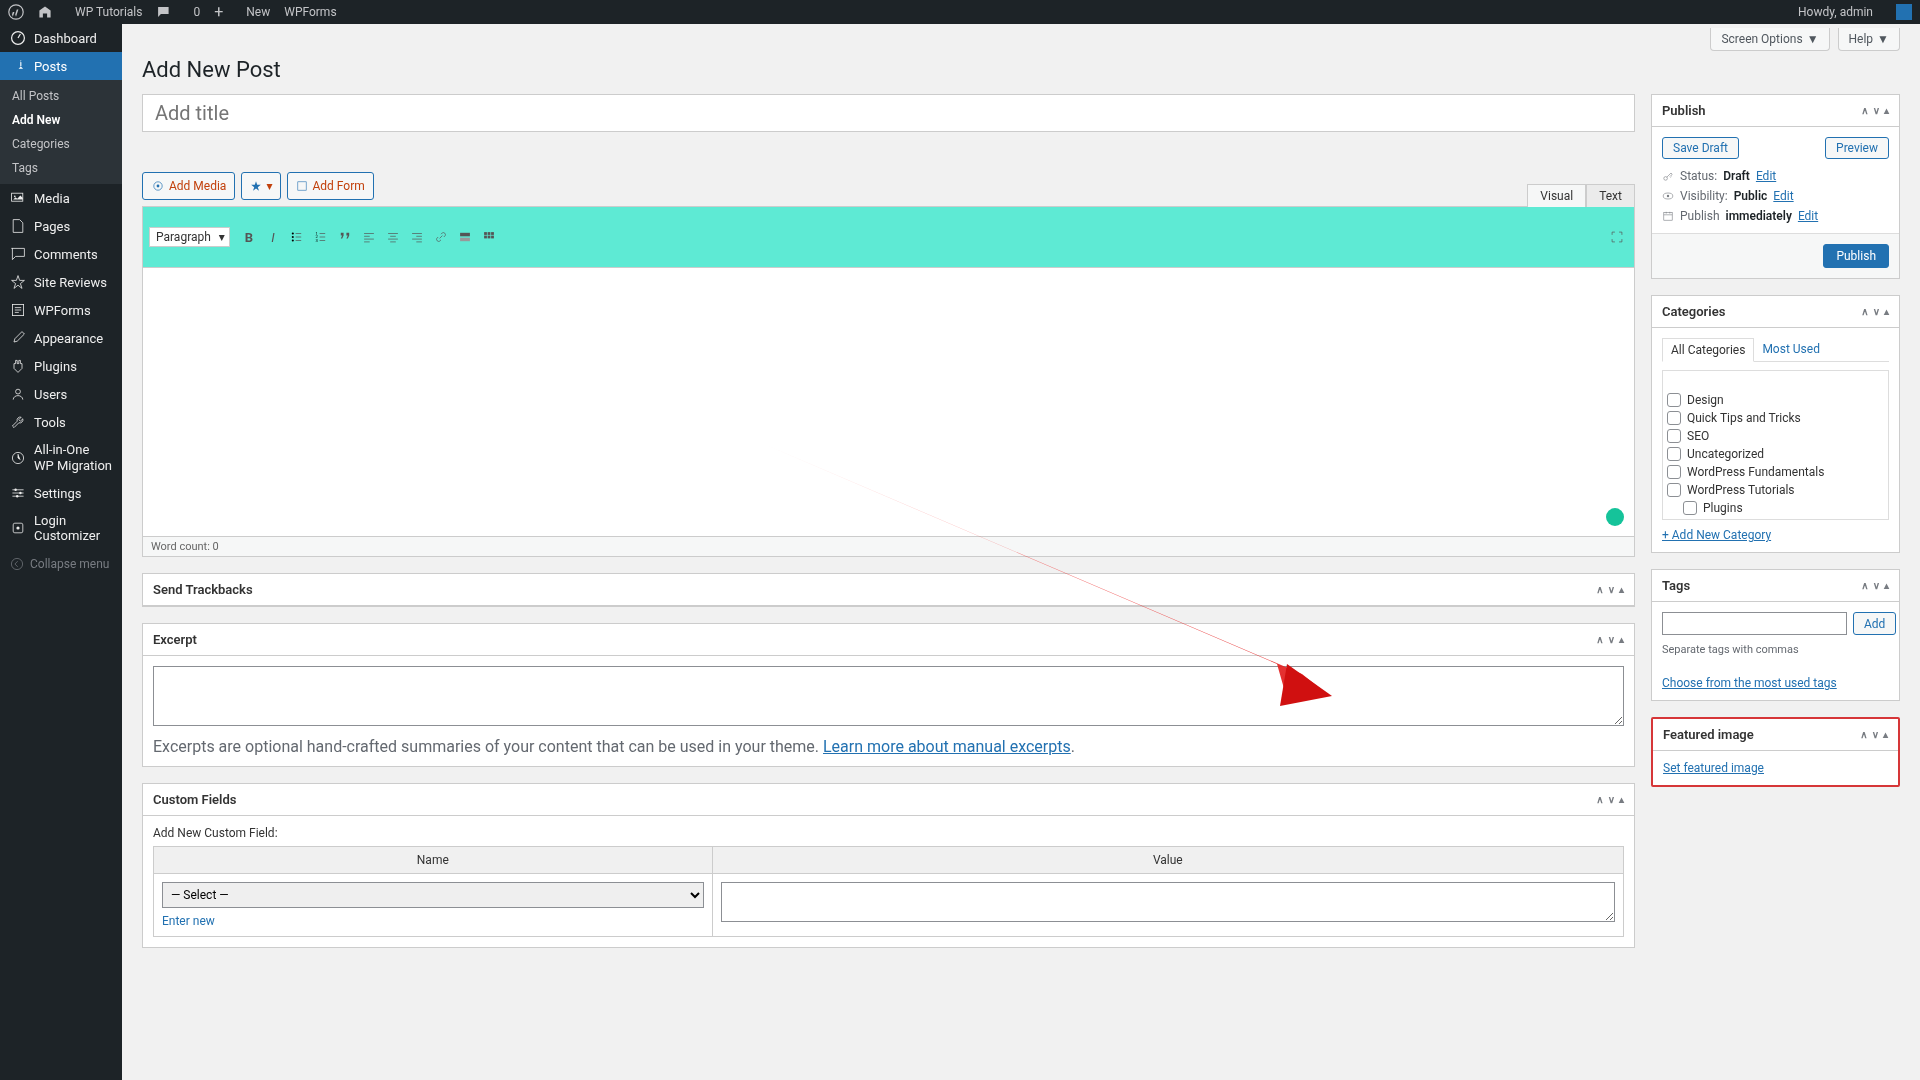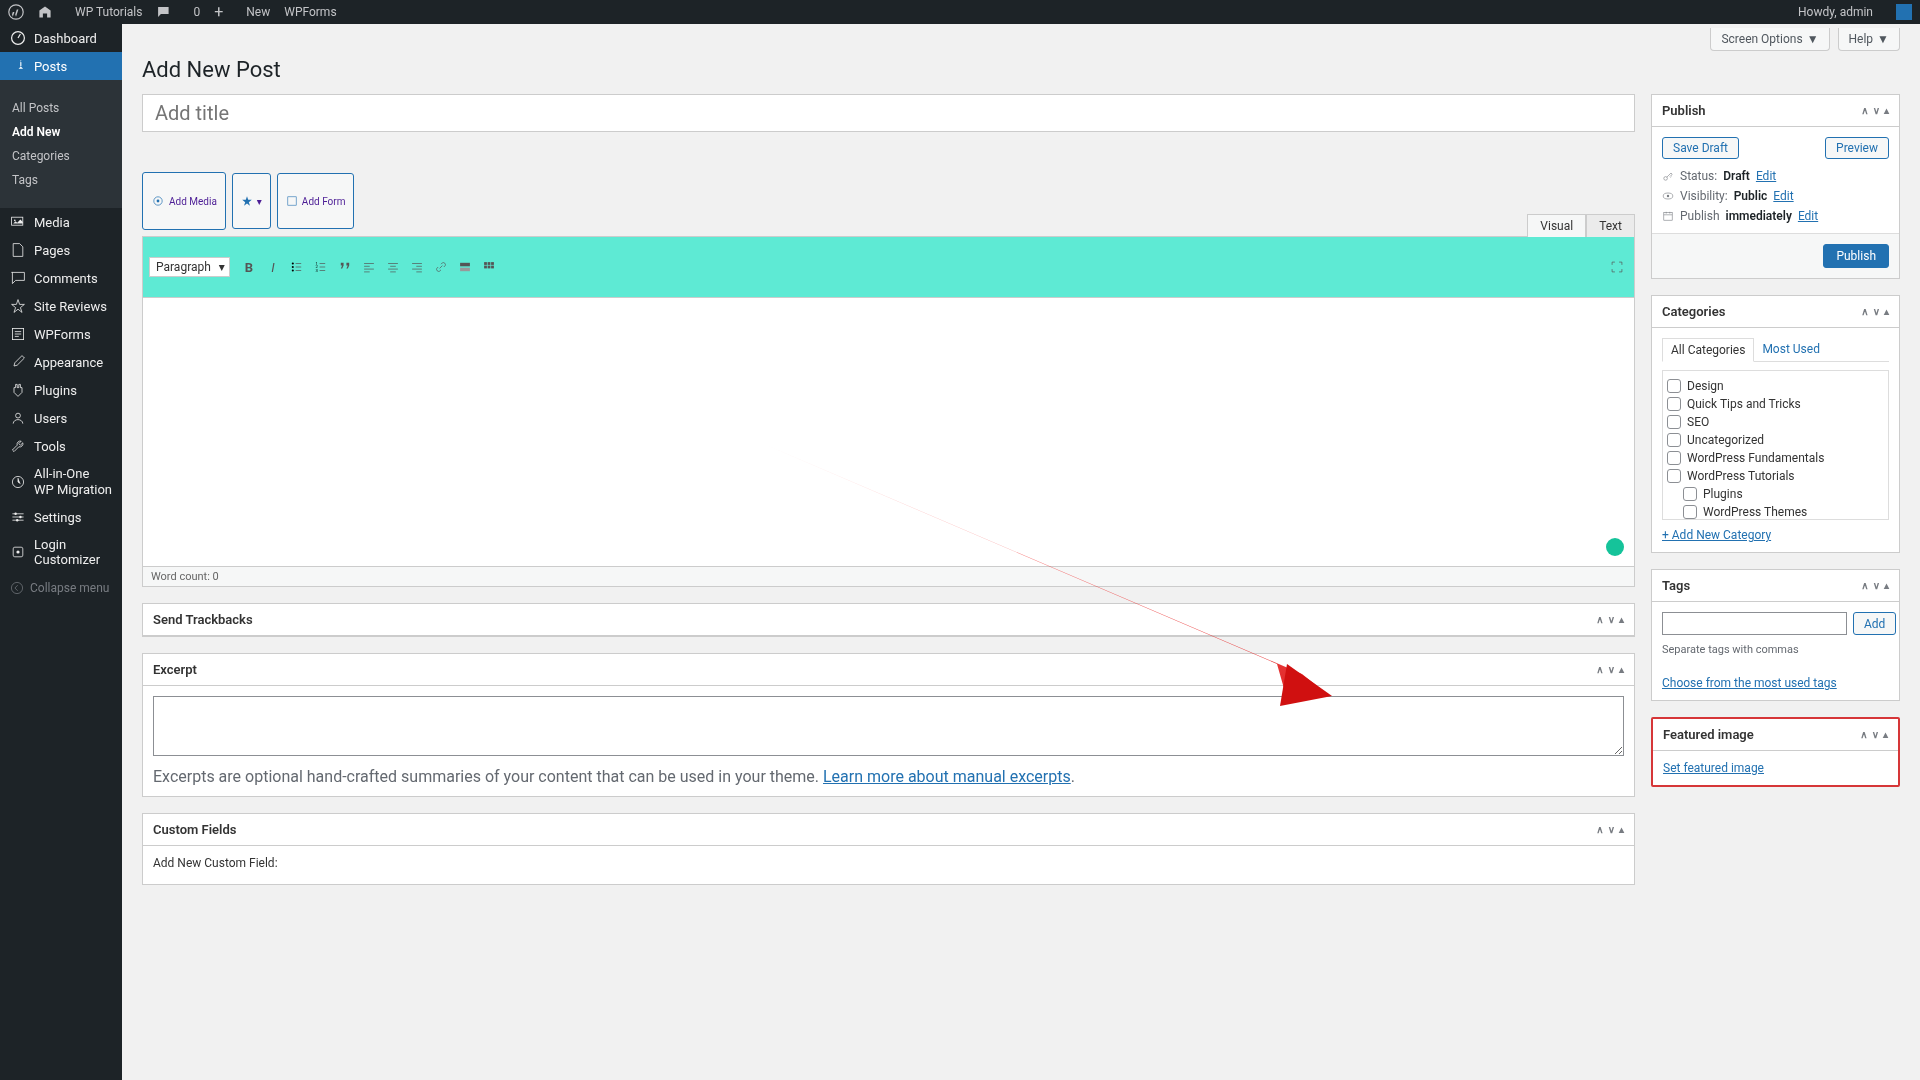--- a/index.html
+++ b/index.html
@@ -9,21 +9,21 @@
 .admin-bar { background: #1d2327; color: #c3c4c7; height: 24px; display: flex; align-items: center; justify-content: space-between; padding: 0 8px; font-size: 12px; }
 .admin-bar-left, .admin-bar-right { display: flex; align-items: center; gap: 14px; }
 .admin-bar-item { display: flex; align-items: center; gap: 23px; color: #c3c4c7; cursor: pointer; }
 .howdy-icon { width: 16px; height: 16px; background: #2271b1; display: inline-block; }
 
 
 .sidebar { position: absolute; left: 0; top: 24px; bottom: 0; width: 122px; background: #1d2327; color: #c3c4c7; }
 .sidebar-item { display: flex; align-items: center; gap: 8px; padding: 6px 10px; cursor: pointer; font-size: 13px; color: #eee; }
 .sidebar-item.active { background: #2271b1; color: #fff; position: relative; }
 .sidebar-item.active::after { content: ""; position: absolute; right: -8px; top: 50%; transform: translateY(-50%); border: 8px solid transparent; border-right-color: #f1f1f1; }
-.sidebar-sub { background: #2c3338; padding: 16px 0; }
+.sidebar-sub { background: #2c3338; padding: 4px 0; }
 .sidebar-sub-item { padding: 5px 12px; font-size: 12px; color: #c3c4c7; cursor: pointer; }
 .sidebar-sub-item.current { color: #fff; font-weight: 600; }
 .sidebar-icon { width: 16px; height: 16px; display: inline-flex; align-items: center; justify-content: center; }
 .collapse { color: #787c82; font-size: 12px; padding: 8px 10px; display: flex; align-items: center; gap: 6px; cursor: pointer; }
 
 
 .main { position: absolute; left: 122px; top: 24px; right: 0; bottom: 0; padding: 0 20px 20px; overflow: hidden; }
 .top-actions { display: flex; justify-content: flex-end; gap: 8px; padding: 4px 0; }
 .screen-btn { background: #f6f7f7; border: 1px solid #ccc; border-top: none; border-radius: 0 0 4px 4px; padding: 4px 10px; font-size: 12px; color: #50575e; cursor: pointer; display: flex; align-items: center; gap: 4px; }
 h1.page-title { font-size: 22px; font-weight: 400; color: #1d2327; margin: 2px 0 12px; }
@@ -31,21 +31,21 @@
 .layout { display: flex; gap: 16px; }
 .col-main { flex: 1; min-width: 0; }
 .col-side { width: 249px; flex-shrink: 0; }
 
 
 .title-input { width: 100%; border: 1px solid #ccc; background: #fff; font-size: 20px; padding: 6px 12px; outline: none; }
 .title-input::placeholder { color: #757575; }
 
 
 .media-row { display: flex; gap: 6px; margin: 40px 0 6px; align-items: center; }
-.media-btn { background: #f6f7f7; border: 1px solid #2271b1; color: #4c1d95; padding: 21px 8px; font-size: 10px; border-radius: 3px; cursor: pointer; display: flex; align-items: center; gap: 4px; }
+.media-btn { background: #f6f7f7; border: 1px solid #2271b1; color: #c2410c; padding: 6px 8px; font-size: 12px; border-radius: 3px; cursor: pointer; display: flex; align-items: center; gap: 4px; }
 
 
 .editor-wrap { position: relative; }
 .editor-tabs { position: absolute; right: 0; top: -22px; display: flex; font-size: 12px; }
 .editor-tab { border: 1px solid #ccc; border-bottom: none; padding: 4px 12px; background: #ebebeb; cursor: pointer; }
 .editor-tab.active { background: #f6f7f7; }
 
 
 .toolbar { background: #5eead4; border: 1px solid #ccc; border-bottom: none; padding: 19px 6px; display: flex; align-items: center; gap: 2px; }
 .format-select { border: 1px solid #ccc; padding: 2px 18px 2px 6px; font-size: 12px; background: #fff; position: relative; margin-right: 6px; }
@@ -87,21 +87,21 @@
 .pub-line { display: flex; align-items: center; gap: 6px; margin: 6px 0; color: #646970; }
 .pub-line strong { color: #1d2327; font-weight: 600; }
 .edit-link { color: #2271b1; text-decoration: underline; cursor: pointer; }
 .publish-major { border-top: 1px solid #ddd; margin: 10px -10px -10px; padding: 10px; text-align: right; background: #f6f7f7; }
 
 
 .cat-tabs { display: flex; border-bottom: 1px solid #ddd; margin-bottom: 8px; }
 .cat-tab { padding: 4px 8px; font-size: 12px; cursor: pointer; }
 .cat-tab.active { border: 1px solid #ddd; border-bottom-color: #fff; margin-bottom: -1px; background: #fff; }
 .cat-tab:not(.active) { color: #2271b1; }
-.cat-list { max-height: 150px; overflow-y: scroll; border: 1px solid #ddd; padding: 6px 4px; }
+.cat-list { max-height: 150px; overflow-y: scroll; border: 1px solid #ddd; padding: 20px 4px; }
 .cat-item { display: flex; align-items: center; gap: 6px; padding: 2px 0; font-size: 12px; }
 .cat-item.indent { margin-left: 16px; }
 .cat-check { width: 14px; height: 14px; border: 1px solid #8c8f94; border-radius: 3px; }
 .add-new-cat { color: #2271b1; text-decoration: underline; font-size: 12px; cursor: pointer; display: inline-block; margin-top: 8px; }
 
 
 .tag-row { display: flex; gap: 6px; margin-bottom: 8px; }
 .tag-input { flex: 1; border: 1px solid #8c8f94; padding: 3px; }
 .tag-note { color: #646970; font-size: 11px; }
 .tag-link { color: #2271b1; text-decoration: underline; font-size: 12px; cursor: pointer; display: inline-block; margin-top: 20px; }
@@ -440,20 +440,37 @@
         <div class="metabox-head">
           <span>Custom Fields</span>
           <span class="toggle-group">
               <span class="toggle-caret">∧</span>
               <span class="toggle-caret">∨</span>
               <span class="toggle-caret">▴</span>
             </span>
         </div>
         <div class="metabox-body">
           <div style="font-weight:400;margin-bottom:4px">Add New Custom Field:</div>
+          <table class="cf-table">
+            <thead>
+                <tr>
+              <th style="width:38%">Name</th>
+              <th>Value</th>
+            </tr>
+              </thead>
+            <tbody>
+                <tr>
+              <td>
+                <select class="cf-select"><option>— Select —</option></select>
+                <div class="enter-new" style="margin-top:6px">Enter new</div>
+              </td>
+              <td><textarea class="cf-textarea" style=""></textarea></td>
+            </tr>
+              </tbody>
+          </table>
         </div>
       </div>
     </div>
 
     <div class="col-side">
 
       <div class="sidebox">
         <div class="sidebox-head">
             <span>Publish</span>
             <span class="toggle-group">

